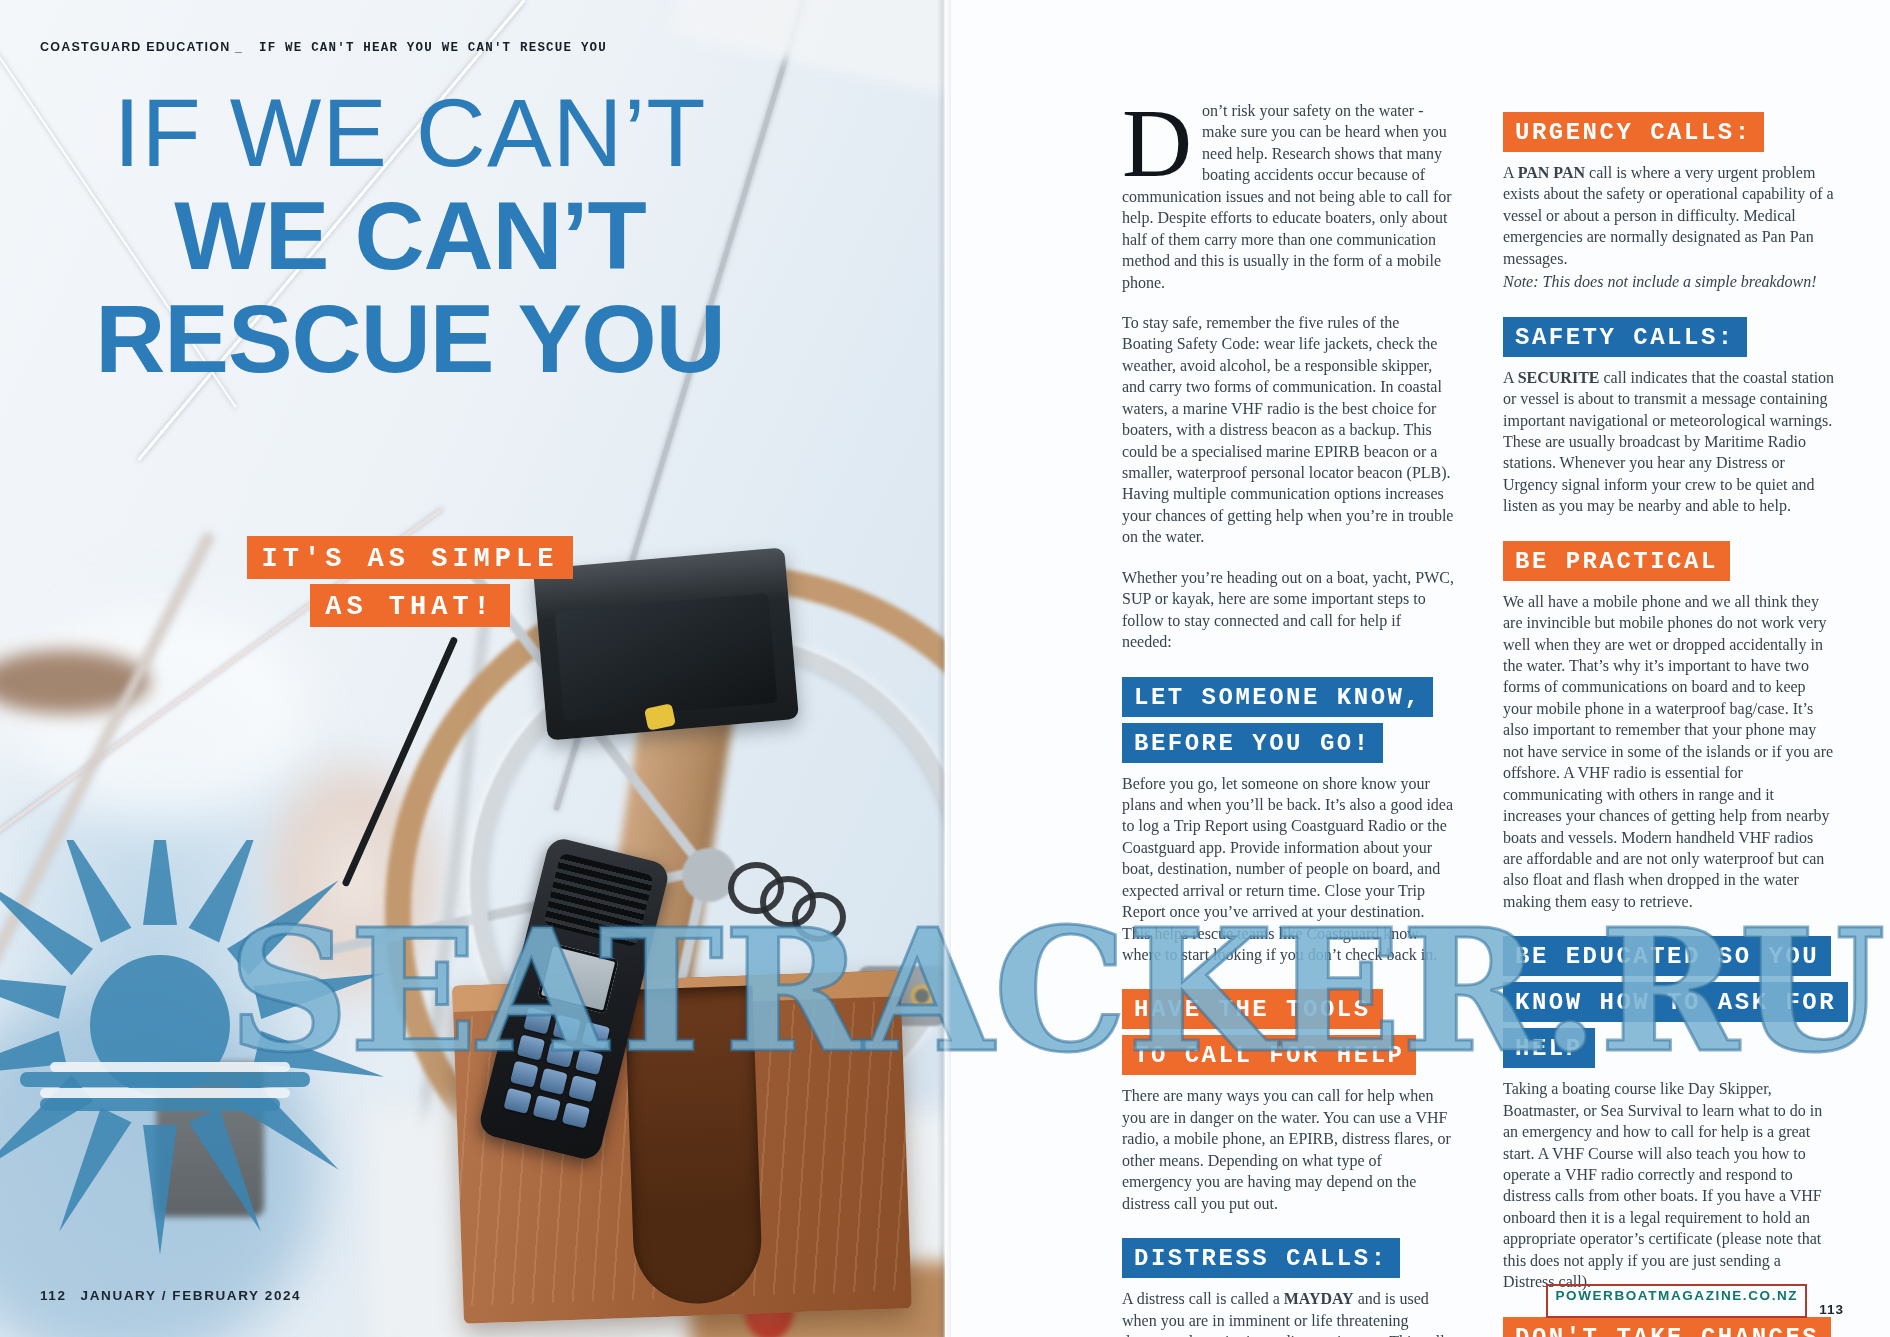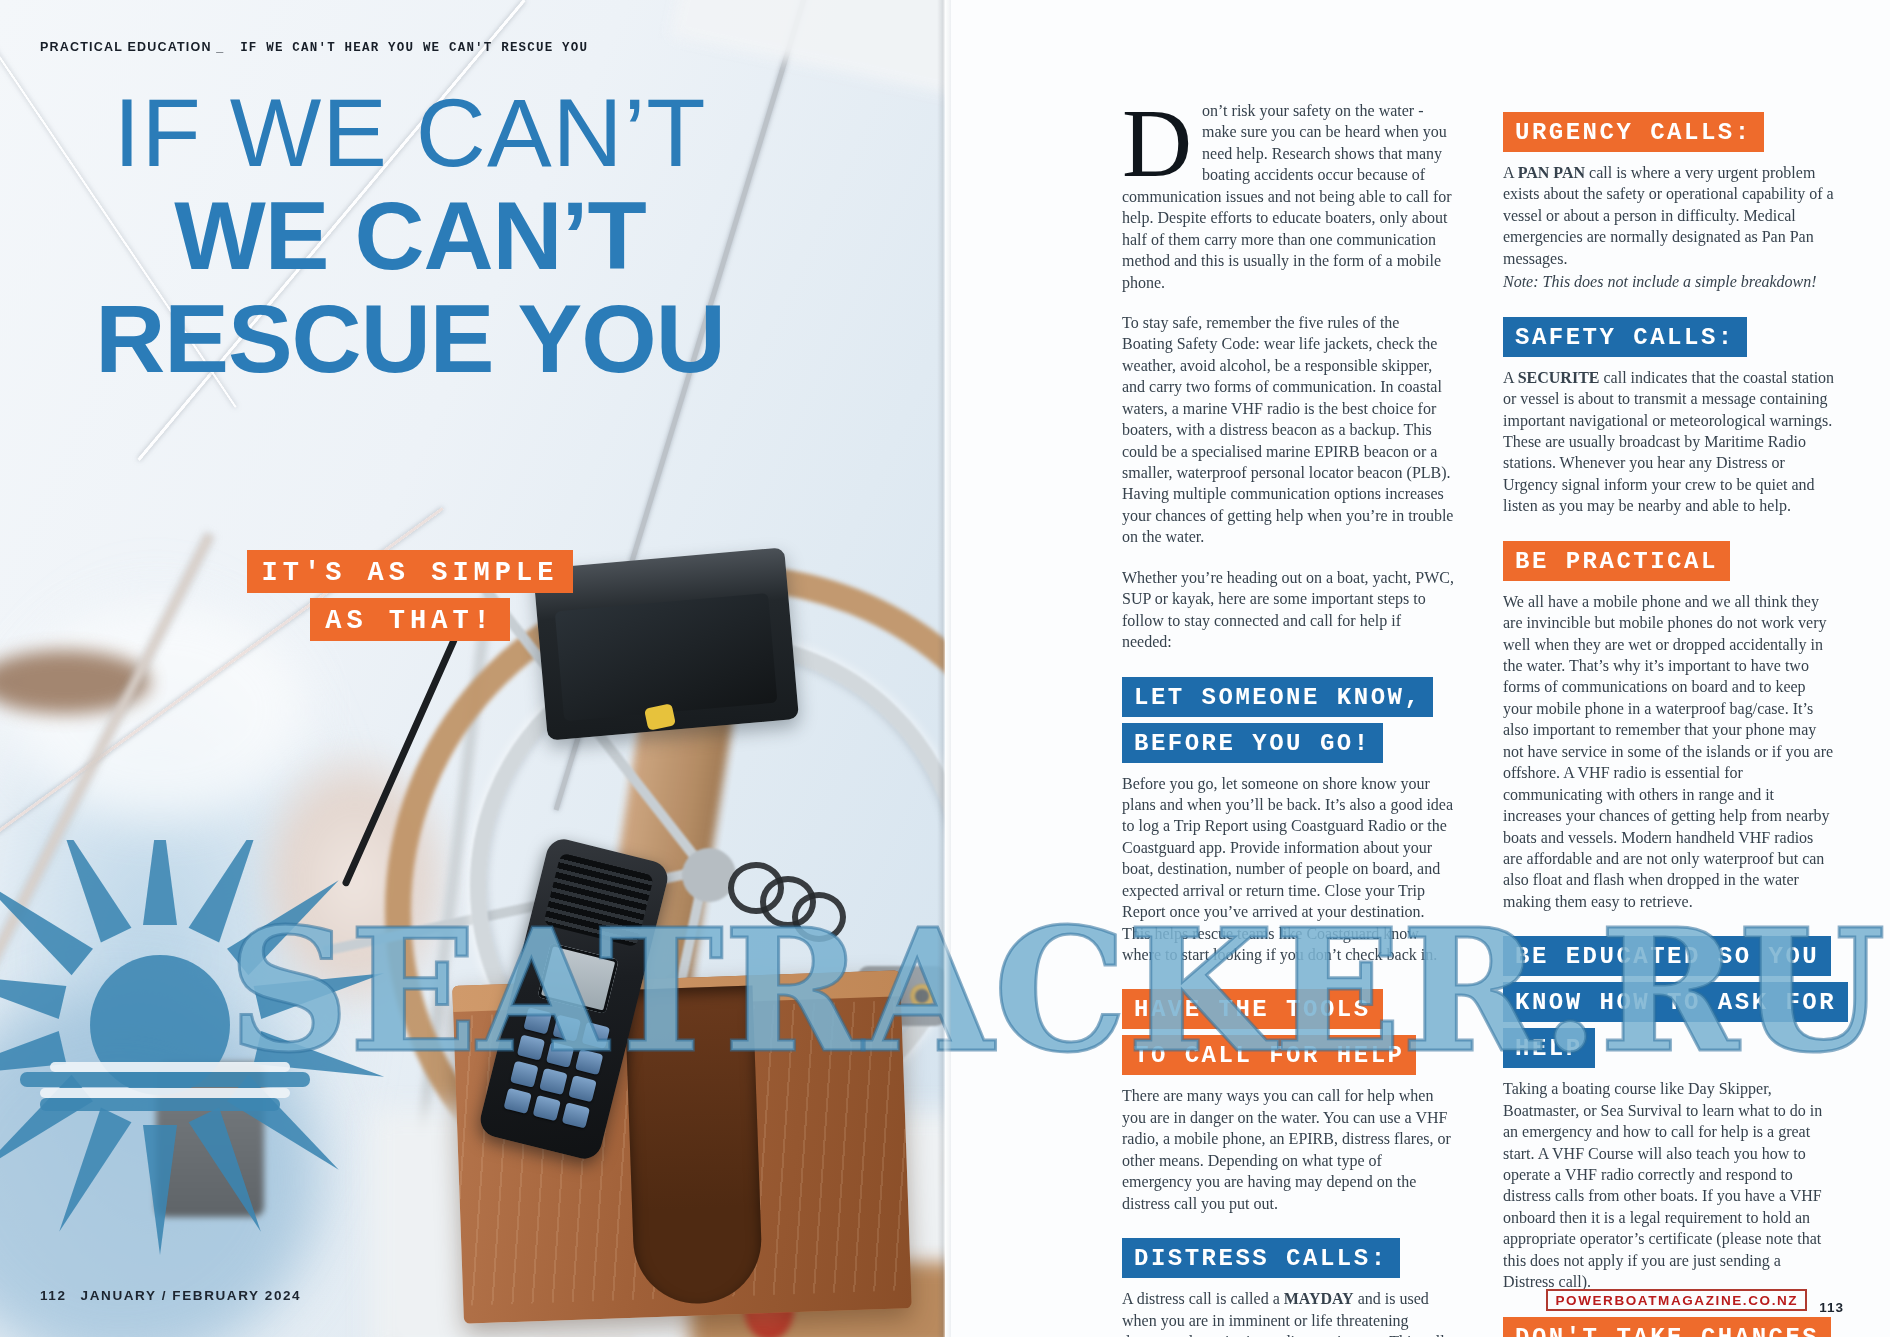--- a/index.html
+++ b/index.html
@@ -88,30 +88,30 @@
   .fold{position:absolute;left:937px;top:0;width:14px;height:1337px;z-index:65;
         background:linear-gradient(90deg,rgba(80,90,100,0) 0%,rgba(80,90,100,.16) 42%,rgba(255,255,255,.55) 58%,rgba(170,180,190,.18) 100%);}
 
   
   .kicker{position:absolute;left:40px;top:40px;z-index:70;font-size:12.5px;letter-spacing:1.2px;color:#171e28;}
   .kicker .k1{font-weight:600;} .kicker .k2{font-weight:800;margin-left:11px;font-family:Liberation Mono, monospace;}
   .footer-left{position:absolute;left:40px;top:1288px;z-index:70;font-size:13.5px;font-weight:800;
         letter-spacing:1.6px;color:#1d2530;}
   .footer-left .pgnum{margin-right:14px;}
   .footer-right{position:absolute;right:46px;top:1284px;z-index:70;display:flex;align-items:center;gap:12px;}
-  .site-box{border:2px solid #b03a30;padding:2px 7px 1px;font-size:13.5px;font-weight:800;
-        letter-spacing:1.6px;color:#b91c1c;}
+  .site-box{border:2px solid #b03a30;padding:2px 7px 13px;font-size:13.5px;font-weight:800;
+        letter-spacing:1.6px;color:#0f766e;}
   .pg113{font-size:13.5px;font-weight:800;letter-spacing:1px;color:#1d2530;margin-top:16px;}
 
   
   .hero{position:absolute;left:85px;top:82px;width:650px;text-align:center;z-index:20;color:#2b7cb8;}
   .hero .t{font-size:97px;line-height:1.06;white-space:nowrap;}
   .hero .thin{font-weight:300;letter-spacing:1px;}
   .hero .bold{font-weight:800;letter-spacing:-1px;}
-  .tagline{position:absolute;left:85px;top:550px;width:650px;text-align:center;z-index:20;}
+  .tagline{position:absolute;left:85px;top:536px;width:650px;text-align:center;z-index:20;}
   .tagline .tl{display:inline-block;background:#ee6b2c;color:#ffffff;font-family:"Liberation Mono",monospace;
         font-size:27px;font-weight:700;letter-spacing:5px;padding:8px 15px 5px;margin:0 0 5px;white-space:nowrap;}
 
   
   .col{position:absolute;width:332px;z-index:30;}
   .col1{left:1122px;top:100px;} .col2{left:1503px;top:112px;}
   .col p{font-family:"Liberation Serif",serif;font-size:16px;line-height:1.34;color:#36424d;margin:0 0 19px;}
   .col p b{font-weight:700;margin-top:24px;}
   .note{font-style:italic;margin-top:-17px !important;}
   .dropcap{float:left;font-family:"Liberation Serif",serif;font-size:97px;line-height:.74;
@@ -193,21 +193,21 @@
           <div class="key"></div>
           <div class="key"></div>
       </div>
     </div>
   </div>
 
   <div class="right-page"></div>
   <div class="fold"></div>
 
   <div class="kicker">
-    <span class="k1">PRACTICAL EDUCATION _</span>
+    <span class="k1">COASTGUARD EDUCATION _</span>
     <span class="k2">IF WE CAN'T HEAR YOU WE CAN'T RESCUE YOU</span>
   </div>
 
   <div class="hero">
     <div class="t thin">IF WE CAN’T</div>
     <div class="t bold">WE CAN’T</div>
     <div class="t bold">RESCUE YOU</div>
   </div>
   <div class="tagline">
     <div><span class="tl">IT'S AS SIMPLE</span></div>

